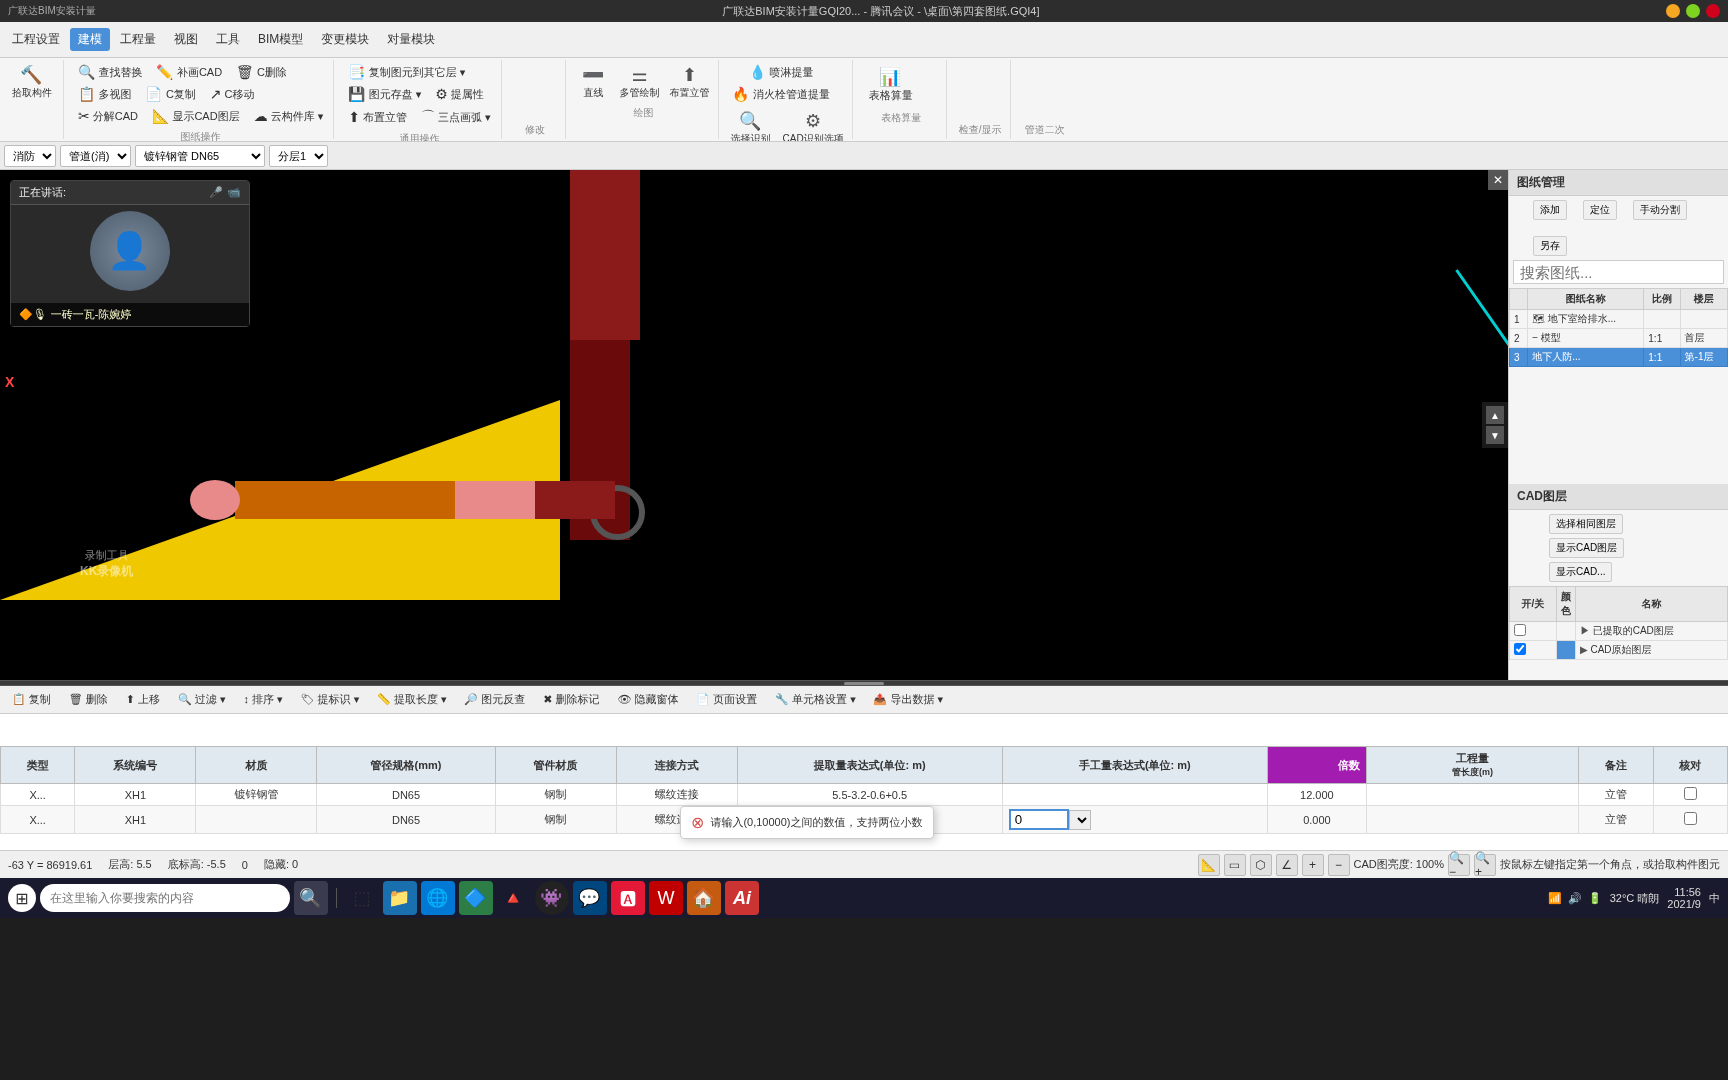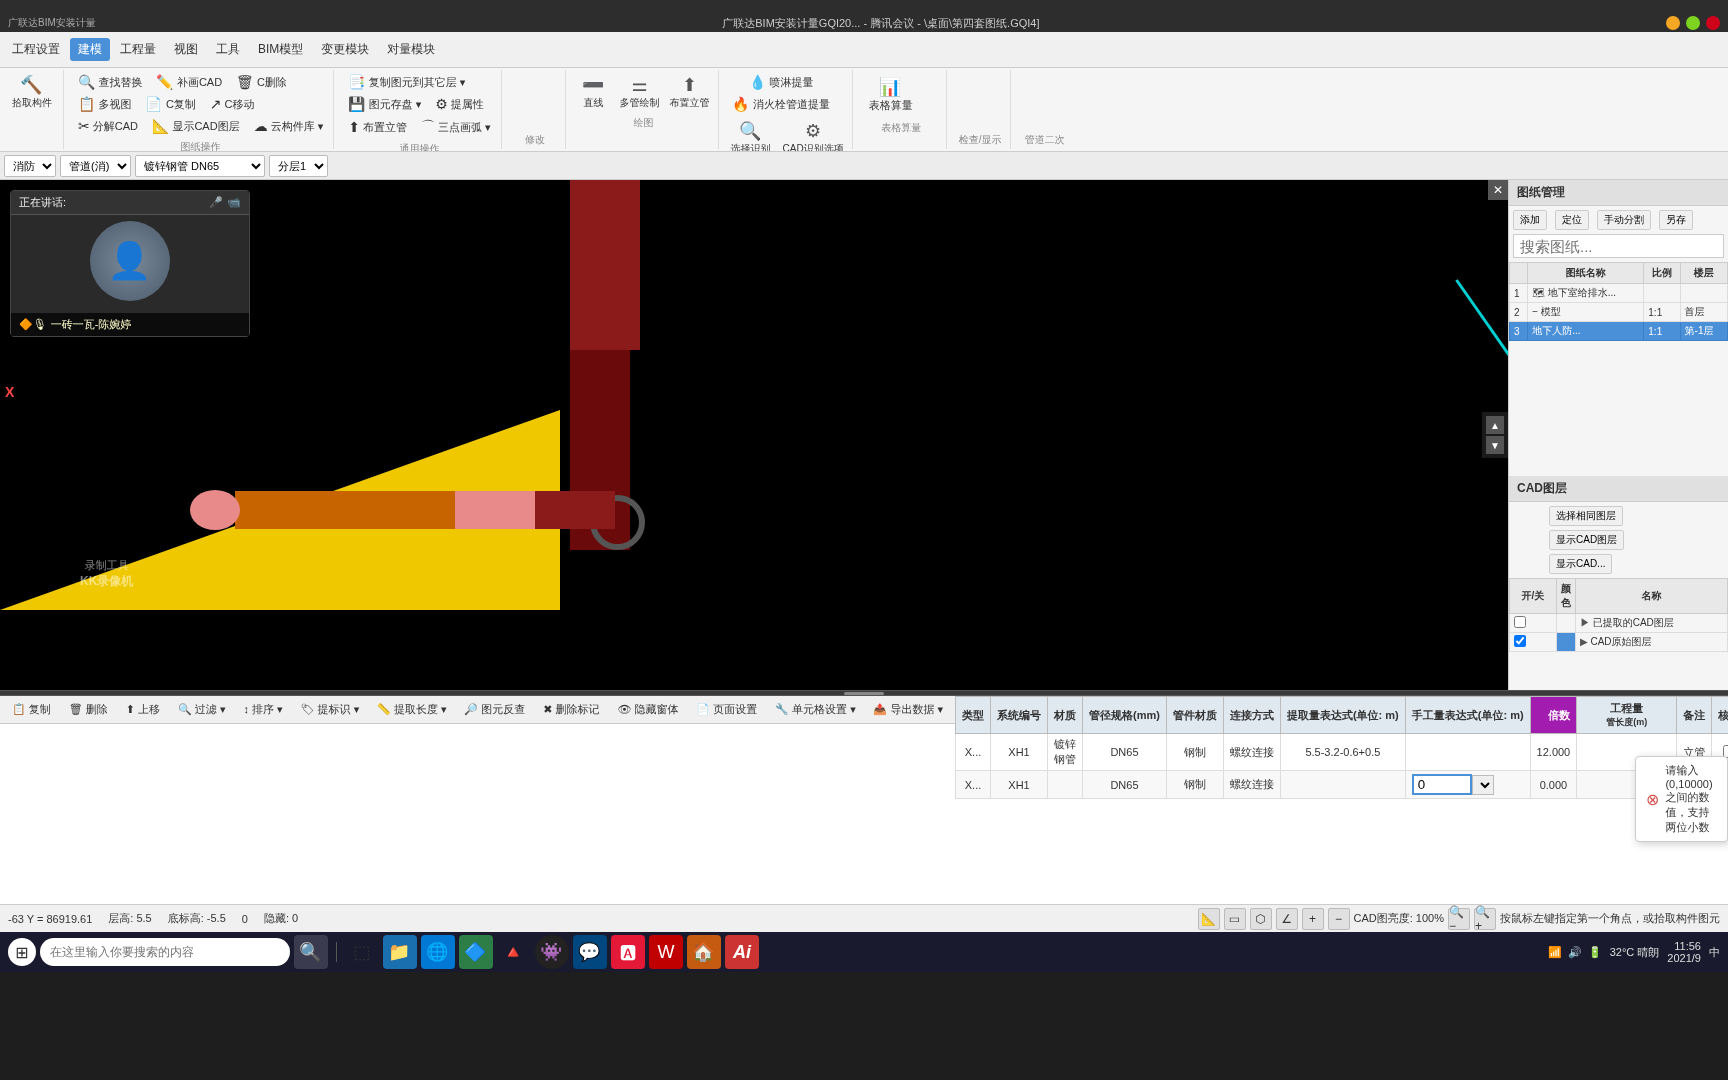--- a/index.html
+++ b/index.html
@@ -1,19 +1,19 @@
 <!DOCTYPE html>
 <html><head>
   <meta charset="utf-8">
   <style>
     * { margin: 0; padding: 0; box-sizing: border-box; }
     body { width: 1728px; height: 1080px; overflow: hidden; background: #1e1e1e; font-family: 'Microsoft YaHei', SimHei, sans-serif; font-size: 12px; color: #333; }
 
     
-    #titlebar { width: 100%; height: 22px; background: #2d2d2d; display: flex; justify-content: space-between; padding: 16px 8px; color: #ccc; font-size: 11px; }
+    #titlebar { width: 100%; height: 22px; background: #2d2d2d; display: flex; align-items: center; justify-content: space-between; padding: 0 8px; color: #ccc; font-size: 11px; }
     #titlebar .title { flex: 1; text-align: center; }
     #titlebar .win-controls { display: flex; gap: 6px; }
     #titlebar .win-btn { width: 14px; height: 14px; border-radius: 50%; display: inline-block; cursor: pointer; }
     #titlebar .btn-min { background: #f5a623; }
     #titlebar .btn-max { background: #7ed321; }
     #titlebar .btn-close { background: #d0021b; }
 
     
     #menubar { width: 100%; height: 36px; background: #f0f0f0; border-bottom: 1px solid #ccc; display: flex; align-items: center; padding: 0 4px; gap: 2px; }
     .menu-item { padding: 3px 8px; font-size: 12px; cursor: pointer; border-radius: 2px; }
@@ -43,21 +43,21 @@
     
     #video-overlay { position: absolute; top: 10px; left: 10px; width: 240px; background: #2a2a2a; border: 1px solid #444; border-radius: 4px; z-index: 10; }
     #video-header { display: flex; align-items: center; justify-content: space-between; padding: 4px 8px; background: #333; border-bottom: 1px solid #555; color: #eee; font-size: 11px; }
     #video-speaker { padding: 6px; text-align: center; font-size: 10px; color: #aaa; }
     #video-avatar { width: 80px; height: 80px; border-radius: 50%; background: radial-gradient(circle, #7a8a9a, #4a5a6a); margin: 0 auto 6px; display: flex; align-items: center; justify-content: center; font-size: 30px; color: #ccc; overflow: hidden; }
     #video-name-bar { background: rgba(0,0,0,0.7); color: #ffc; padding: 4px 8px; font-size: 11px; display: flex; align-items: center; gap: 4px; }
 
     
     #right-panel { width: 220px; background: #f5f5f5; border-left: 1px solid #ccc; display: flex; flex-direction: column; }
     .panel-title { background: #e0e0e0; padding: 4px 8px; font-weight: bold; font-size: 12px; border-bottom: 1px solid #ccc; }
-    .panel-toolbar { display: flex; gap: 8px; padding: 4px; flex-wrap: wrap; }
+    .panel-toolbar { display: flex; gap: 16px; padding: 4px; flex-wrap: wrap; margin-left: 20px; }
     .panel-btn { padding: 2px 6px; font-size: 10px; background: #f0f0f0; border: 1px solid #ccc; border-radius: 2px; cursor: pointer; }
     .panel-search { width: 100%; height: 24px; border: 1px solid #ccc; padding: 0 6px; font-size: 15px; margin: 0 4px 4px; width: calc(100% - 8px); }
     .panel-table { width: 100%; border-collapse: collapse; }
     .panel-table th { background: #e8e8e8; border: 1px solid #ccc; padding: 3px 4px; font-size: 10px; text-align: center; }
     .panel-table td { border: 1px solid #ddd; padding: 2px 4px; font-size: 10px; }
     .panel-table tr.selected { background: #4a90d9; color: white; }
     .panel-table tr.selected td { border-color: #3a80c9; }
 
     
     .cad-panel { flex: 1; overflow: hidden; display: flex; flex-direction: column; }
@@ -67,21 +67,21 @@
     .layer-checkbox { width: 12px; height: 12px; }
     .layer-arrow { color: #555; }
     .cad-actions { padding: 4px; display: flex; gap: 4px; flex-wrap: wrap; }
     .cad-action-btn { padding: 2px 6px; font-size: 10px; background: #f0f0f0; border: 1px solid #ccc; cursor: pointer; border-radius: 2px; margin-left: 36px; }
 
     
     #divider { width: 100%; height: 6px; background: #3a3a3a; cursor: row-resize; border-top: 1px solid #555; border-bottom: 1px solid #555; display: flex; align-items: center; justify-content: center; }
     #divider .handle { width: 40px; height: 3px; background: #888; border-radius: 2px; }
 
     
-    #bottom-area { width: 100%; background: #fff; display: flex; flex-direction: row; height: 208px; }
+    #bottom-area { width: 100%; background: #fff; display: flex; flex-direction: column; height: 164px; gap: 32px; }
     #bottom-toolbar { height: 28px; background: #f0f0f0; border-bottom: 1px solid #ccc; display: flex; align-items: center; padding: 0 4px; gap: 2px; flex-shrink: 0; }
     .btm-btn { padding: 2px 8px; font-size: 11px; cursor: pointer; border-radius: 2px; display: flex; align-items: center; gap: 2px; }
     #data-table-container { flex: 1; overflow: auto; }
     #data-table { width: 100%; border-collapse: collapse; font-size: 11px; }
     #data-table th { background: #e0e8f0; border: 1px solid #bbb; padding: 4px 6px; text-align: center; position: sticky; top: 0; white-space: nowrap; }
     #data-table th.active { background: #a21caf; color: white; text-align: right; }
     #data-table td { border: 1px solid #ddd; padding: 3px 6px; text-align: center; }
     #data-table tr:nth-child(even) { background: #f8f8f8; }
 
     

